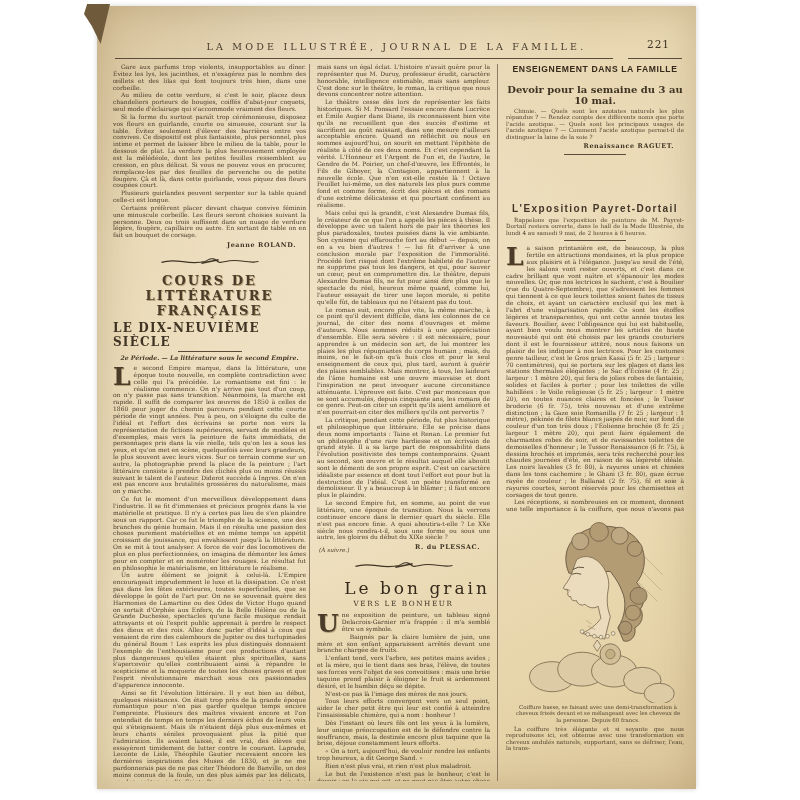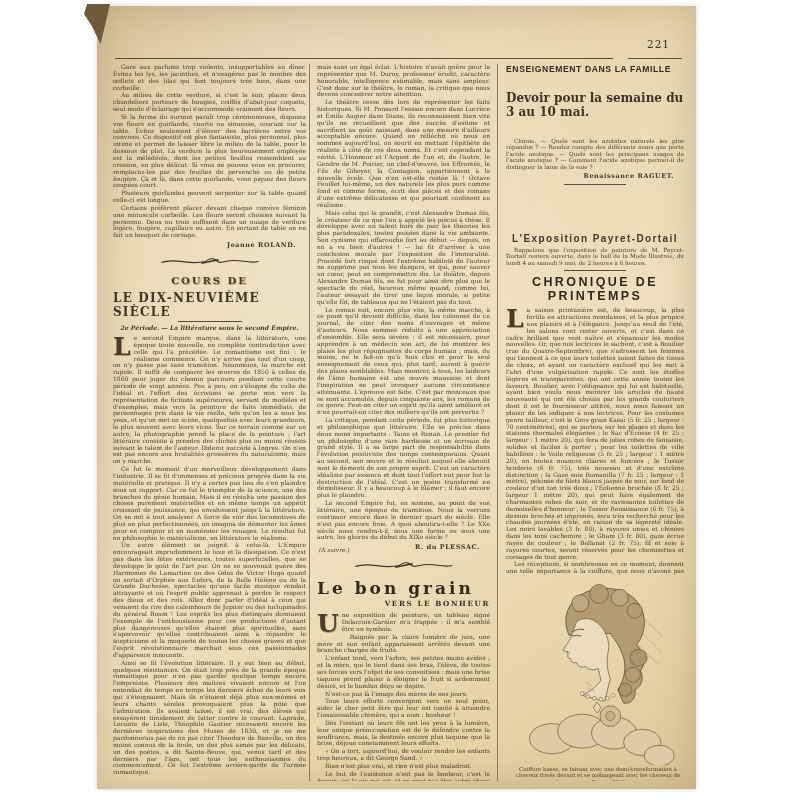--- a/index.html
+++ b/index.html
@@ -31,35 +31,35 @@
   .c3{ flex:1; padding-left:8px; }
 
   .bt{ font-size:6px; line-height:6.85px; text-align:justify; color:#483b29; margin-bottom:1px; }
   .ind{ text-indent:8px; }
   .sig{ text-align:right; font-size:6.4px; font-weight:bold; letter-spacing:0.6px; margin:2px 10px 2px 0; color:#3f3424; }
   .note{ font-size:5.8px; font-style:italic; margin:-6px 0 0 2px; color:#483b29; }
 
   .flourish{ text-align:center; margin:3px 0 2px; }
   .flourish svg{ width:104px; height:11px; }
 
-  .course-title{ text-align:center; font-weight:bold; font-size:10px; line-height:15px; letter-spacing:2px;
+  .course-title{ text-align:center; font-weight:bold; font-size:13px; line-height:15px; letter-spacing:2px;
                  color:#4a3c28; text-shadow:0.9px 0.9px 0 #b5a079; margin:2px 0 3px; }
   .course-sub{ text-align:left; font-size:12px; font-weight:bold; letter-spacing:1.2px; color:#3f3424; }
   .sub-rule{ width:64px; margin:2px auto; border-top:1px solid #5a4c3a; }
   .period{ text-align:center; font-size:6.2px; font-weight:bold; font-style:italic; margin-bottom:4px; color:#483b29; }
 
   .dc{ float:left; font-size:25px; line-height:21px; padding:1px 3px 0 0; font-weight:bold;
        color:#4a3c28; text-shadow:0.8px 0.8px 0 #b5a079; }
 
-  .bg-title{ text-align:left; font-size:17px; font-weight:bold; letter-spacing:3px; color:#35291b; margin:3px 0 1px; }
-  .bg-sub{ text-align:right; font-size:7.2px; font-weight:bold; letter-spacing:1.6px; margin-bottom:4px; color:#3f3424; }
-
-  .teach-title{ font-family:"Liberation Sans", sans-serif; font-weight:bold;
-                font-size:8.6px; letter-spacing:0.6px; color:#35291b; margin-bottom:17px; }
-  .teach-sub{ font-size:12px; font-weight:bold; margin-bottom:19px; color:#3f3424; }
+  .bg-title{ text-align:right; font-size:17px; font-weight:normal; letter-spacing:3px; color:#35291b; margin:3px 0 1px; }
+  .bg-sub{ text-align:center; font-size:7.2px; font-weight:normal; letter-spacing:1.6px; margin-bottom:4px; color:#3f3424; }
+
+  .teach-title{ text-align:center; font-family:"Liberation Sans", sans-serif; font-weight:bold;
+                font-size:8.6px; letter-spacing:0.6px; color:#35291b; margin-bottom:10px; }
+  .teach-sub{ text-align:center; font-size:10px; font-weight:bold; margin-bottom:2px; color:#3f3424; }
   .small-bt{ font-size:5.7px; line-height:6.4px; text-align:justify; color:#4c3f2c; }
   .mini-rule{ width:62px; margin:4px auto; border-top:1px solid #5a4c3a; }
 
   .expo-title{ text-align:center; font-family:"Liberation Sans", sans-serif; font-weight:bold;
                font-size:10px; letter-spacing:1.4px; color:#44372a; margin-bottom:3px;margin-top:48px; }
 
   .chron-title{ text-align:center; font-family:"Liberation Sans", sans-serif; font-weight:bold;
                 font-size:12.5px; letter-spacing:2.4px; color:#32271a; margin:4px 0 4px; }
   .chron-body{ height:268px; overflow:hidden; }
 
@@ -67,20 +67,21 @@
   .figure svg{ width:160px; height:188px; display:block; }
   .caption{ font-size:5.4px; line-height:6.2px; text-align:center; margin:1px 2px 3px 8px; color:#4c3f2c; }
 </style>
 </head>
 <body>
 
 <div class="canvas">
   <div class="page">
     <div class="torn"></div>
 
+    <div class="masthead">LA MODE ILLUSTRÉE, JOURNAL DE LA FAMILLE.</div>
     <div class="pagenum">221</div>
     <div class="hrule"></div>
     <div class="hrule2"></div>
 
     <div class="columns">
 
       <div class="col c1">
         <p class="bt ind">Gare aux parfums trop violents, insupportables au dîner. Évitez les lys, les jacinthes, et n'exagérez pas le nombre des œillets et des lilas qui font toujours très bien, dans une corbeille.</p>
         <p class="bt ind">Au milieu de cette verdure, si c'est le soir, placez deux chandeliers porteurs de bougies, coiffés d'abat-jour coquets, seul mode d'éclairage qui s'accommode vraiment des fleurs.</p>
         <p class="bt ind">Si la forme du surtout paraît trop cérémonieuse, disposez vos fleurs en guirlande, courte ou sinueuse, courant sur la table. Évitez seulement d'élever des barrières entre vos convives. Ce dispositif est plus fantaisiste, plus personnel, plus intime et permet de laisser libre le milieu de la table, pour le dessous de plat. La verdure la plus heureusement employée est la mêlédéole, dont les petites feuilles ressemblent au cresson, en plus délicat. Si vous ne pouvez vous en procurer, remplacez-les par des feuilles de pervenche ou de petite fougère. Çà et là, dans cette guirlande, vous piquez des fleurs coupées court.</p>
@@ -90,20 +91,21 @@
 
         <div class="flourish">
           <svg viewBox="0 0 120 12">
               <path d="M4 7 C22 1 34 11 54 6 C60 4 58 2 64 3 C70 4 66 9 78 6 C94 2 102 9 116 6" fill="none" stroke="#3f3424" stroke-width="1.3"></path>
               <path d="M50 8 L70 4" stroke="#3f3424" stroke-width="1.8"></path>
             </svg>
         </div>
 
         <h2 class="course-title">
           <span>COURS DE</span><br>
+          <span>LITTÉRATURE FRANÇAISE</span>
         </h2>
         <div class="course-sub">LE DIX-NEUVIÈME SIÈCLE</div>
         <div class="sub-rule"></div>
         <div class="period">2e Période. — La littérature sous le second Empire.</div>
 
         <p class="bt">
           <span class="dc">L</span><span>e second Empire marque, dans la littérature, une époque toute nouvelle, en complète contradiction avec celle qui l'a précédée. Le romantisme est fini : le réalisme commence. On n'y arrive pas tout d'un coup, on n'y passe pas sans transition. Néanmoins, la marche est rapide. Il suffit de comparer les œuvres de 1850 à celles de 1860 pour juger du chemin parcouru pendant cette courte période de vingt années. Peu à peu, on s'éloigne du culte de l'idéal et l'effort des écrivains se porte non vers la représentation de fictions supérieures, servant de modèles et d'exemples, mais vers la peinture de faits immédiats, de personnages pris dans la vie réelle, tels qu'on les a sous les yeux, et qu'on met en scène, quelquefois avec leurs grandeurs, le plus souvent avec leurs vices. Sur ce terrain comme sur un autre, la photographie prend la place de la peinture ; l'art littéraire consiste à prendre des clichés plus ou moins réussis suivant le talent de l'auteur. Diderot succède à Ingres. On n'en est pas encore aux brutalités grossières du naturalisme, mais on y marche.</span>
         </p>
         <p class="bt ind">Ce fut le moment d'un merveilleux développement dans l'industrie. Il se fit d'immenses et précieux progrès dans la vie matérielle et pratique. Il n'y a certes pas lieu de s'en plaindre sous un rapport. Car ce fut le triomphe de la science, une des branches du génie humain. Mais il en résulta une passion des choses purement matérielles et en même temps un appétit croissant de jouissance, qui envahissent jusqu'à la littérature. On se mit à tout analyser. A force de voir des locomotives de plus en plus perfectionnées, on imagina de démonter les âmes pour en compter et en numéroter les rouages. Le résultat fut en philosophie le matérialisme, en littérature le réalisme.</p>
         <p class="bt ind">Un autre élément se joignit à celui-là. L'Empire encourageait imprudemment le luxe et la dissipation. Ce n'est pas dans les fêtes extérieures, toutes superficielles, que se développe le goût de l'art pur. On ne se souvenait guère des Harmonies de Lamartine ou des Odes de Victor Hugo quand on sortait d'Orphée aux Enfers, de la Belle Hélène ou de la Grande Duchesse, spectacles qu'une facile musique rendait attrayants et où l'esprit public apprenait à perdre le respect des dieux et des rois. Allez donc parler d'idéal à ceux qui venaient de rire des calembours de Jupiter ou des turlupinades du général Boum ! Les esprits les plus distingués donnaient l'exemple de l'enthousiasme pour ces productions d'autant plus dangereuses qu'elles étaient plus spirituelles, sans s'apercevoir qu'elles contribuaient ainsi à répandre le scepticisme et la moquerie de toutes les choses graves et que l'esprit révolutionnaire marchait sous ces passionnades d'apparence innocente.</p>
@@ -151,21 +153,20 @@
         <p class="small-bt ind">Chimie. — Quels sont les azotates naturels les plus répandus ? — Rendez compte des différents noms que porte l'acide azotique. — Quels sont les principaux usages de l'acide azotique ? — Comment l'acide azotique permet-il de distinguer la laine de la soie ?</p>
         <p class="sig">Renaissance RAGUET.</p>
 
         <div class="mini-rule"></div>
 
         <h3 class="expo-title">L'Exposition Payret-Dortail</h3>
         <p class="small-bt ind">Rappelons que l'exposition de peinture de M. Payret-Dortail restera ouverte, dans le hall de la Mode Illustrée, du lundi 4 au samedi 9 mai, de 2 heures à 6 heures.</p>
 
         <div class="mini-rule"></div>
 
-        <h3 class="chron-title">CHRONIQUE DE PRINTEMPS</h3>
         <div class="chron-body">
           <p class="bt">
             <span class="dc">L</span><span>a saison printanière est, de beaucoup, la plus fertile en attractions mondaines, et la plus propice aux plaisirs et à l'élégance. Jusqu'au seuil de l'été, les salons vont rester ouverts, et c'est dans ce cadre brillant que vont naître et s'épanouir les modes nouvelles. Or, que nos lectrices le sachent, c'est à Bouilier (rue du Quatre-Septembre), que s'adressent les femmes qui tiennent à ce que leurs toilettes soient faites de tissus de choix, et ayant un caractère exclusif qui les met à l'abri d'une vulgarisation rapide. Ce sont les étoffes légères et transparentes, qui ont cette année toutes les faveurs. Bouilier, avec l'obligeance qui lui est habituelle, ayant bien voulu nous montrer les articles de haute nouveauté qui ont été choisis par les grands couturiers dont il est le fournisseur attitré, nous nous faisons un plaisir de les indiquer à nos lectrices. Pour les costumes genre tailleur, c'est le Gros grain Kasaï (5 fr. 25 ; largeur : 70 centimètres), qui se portera sur les plages et dans les stations thermales élégantes ; le Sac d'Écosse (4 fr. 25 ; largeur : 1 mètre 20), qui fera de jolies robes de fantaisie, solides et faciles à porter ; pour les toilettes de ville habillées : le Voile religieuse (5 fr. 25 ; largeur : 1 mètre 20), en toutes nuances claires et foncées ; le Tussor broderie (6 fr. 75), très nouveau et d'une extrême distinction ; la Gaze soie Romanilla (7 fr. 25 ; largeur : 1 mètre), pékinée de filets blancs jaspés de noir, sur fond de couleur d'un ton très doux ; l'Éolienne brochée (8 fr. 25 ; largeur 1 mètre 20), qui peut faire également de charmantes robes de soir, et de ravissantes toilettes de demoiselles d'honneur ; le Tussor Renaissance (6 fr. 75), à dessins brochés et imprimés, sera très recherché pour les chaudes journées d'été, en raison de sa légèreté idéale. Les noirs lavables (3 fr. 80), à rayures unies et chinées dans les tons cachemire ; le Ghani (3 fr. 80), gaze écrue rayée de couleur ; le Ballanat (2 fr. 75), fil et soie à rayures courtes, seront réservés pour les chemisettes et corsages de tout genre.</span>
           </p>
           <p class="bt ind">Les réceptions, si nombreuses en ce moment, donnent une telle importance à la coiffure, que nous n'avons pas hésité à consulter Camille Croizat (9, rue du Quatre-Septembre), pour qu'il nous initie aux dernières formules de la mode. Nos lectrices savent en effet, qu'on peut s'en rapporter pleinement à son goût et à sa haute compétence. Il ne pouvait mieux nous répondre qu'en nous montrant les divers modèles de coiffures qu'il a créés, pour la saison printanière, et en vue des réunions mondaines du jour et du soir. Les unes sont combinées pour mettre en valeur les beautés naturelles de la chevelure ; les autres sont composées à l'aide d'accessoires et de transformations si merveilleusement exécutés, qu'il est impossible à l'œil le plus exercé de soupçonner l'artifice. Ce qui caractérise les coiffures de Camille Croizat, c'est, avant tout, leur cachet de commande, auquel viennent s'ajouter les avantages d'une habileté professionnelle tout à fait rare. Camille Croizat possède en outre le don précieux de savoir adapter la coiffure aux caractères si variables des traits et de la physionomie.</p>
         </div>
 
         <figure class="figure">
           <svg viewBox="0 0 170 200">
             <g stroke="#b7a37c" stroke-width="0.7">

